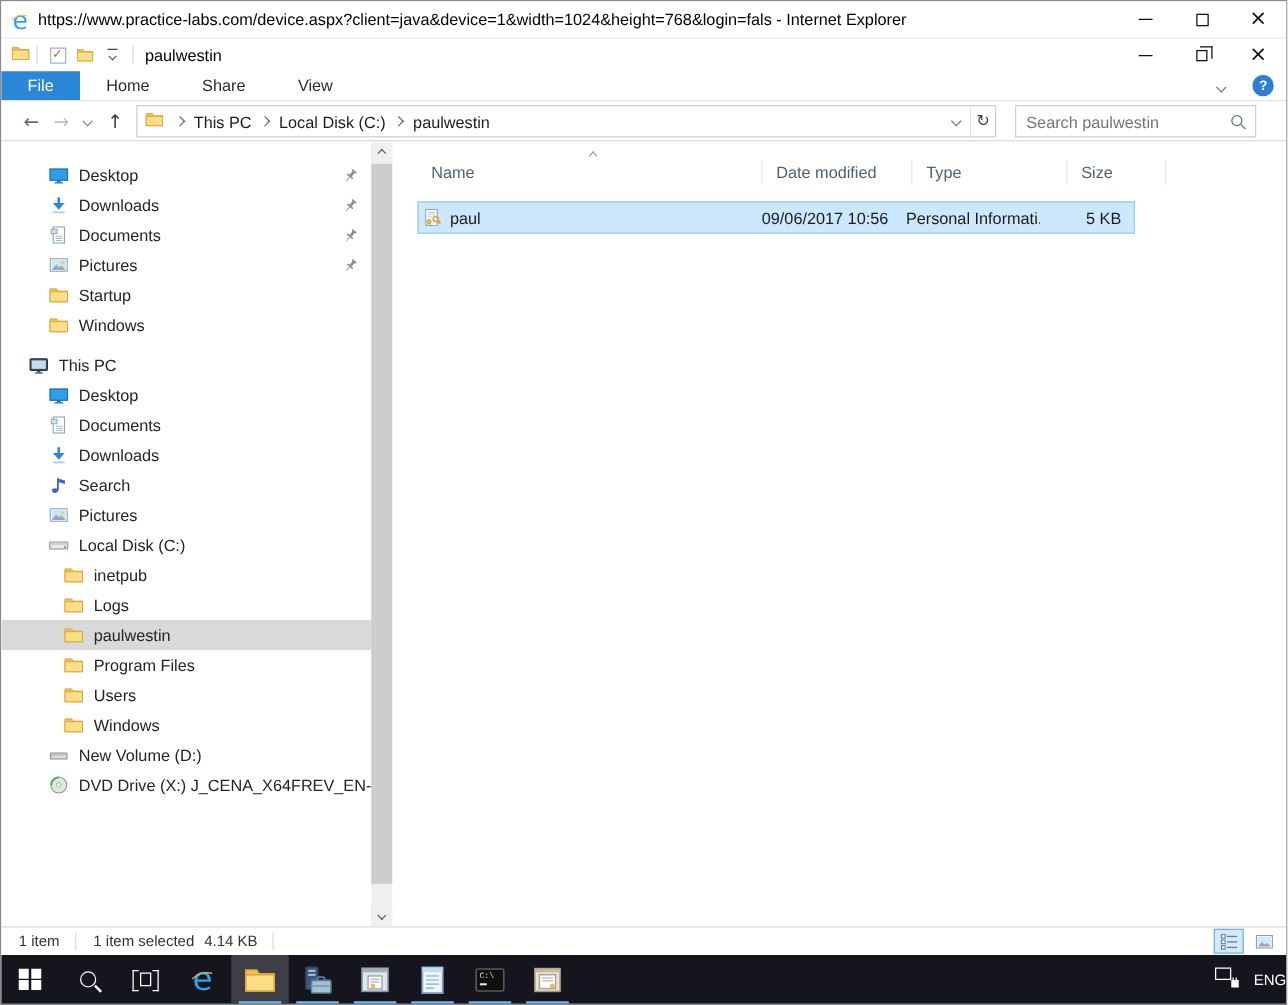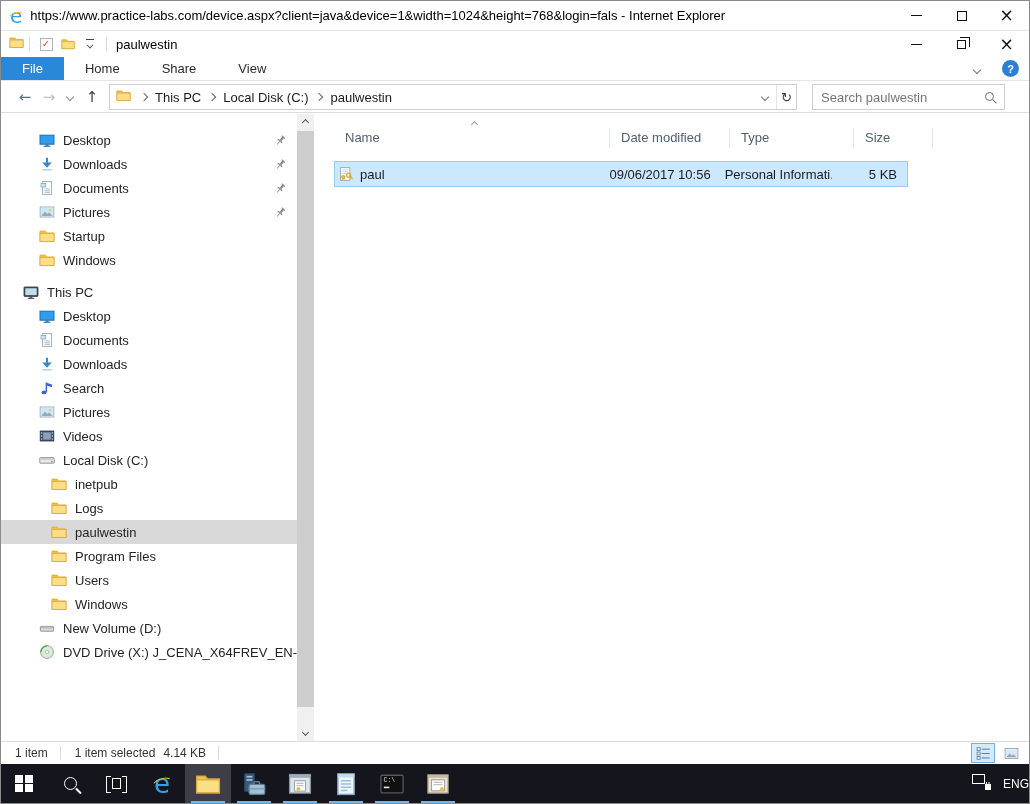--- a/index.html
+++ b/index.html
@@ -449,26 +449,20 @@
           <span class="label">Search</span>
         </div>
         <div class="tree-item" style="padding-left: 38px;">
           <svg class="svgi" viewBox="0 0 16 16">
             <use href="#sym-picture"></use>
           </svg>
           <span class="label">Pictures</span>
         </div>
         <div class="tree-item" style="padding-left: 38px;">
           <svg class="svgi" viewBox="0 0 16 16">
-            <use href="#sym-video"></use>
-          </svg>
-          <span class="label">Videos</span>
-        </div>
-        <div class="tree-item" style="padding-left: 38px;">
-          <svg class="svgi" viewBox="0 0 16 16">
             <use href="#sym-disk"></use>
           </svg>
           <span class="label">Local Disk (C:)</span>
         </div>
         <div class="tree-item" style="padding-left: 50px;">
           <svg class="svgi" viewBox="0 0 16 16">
             <use href="#sym-folder"></use>
           </svg>
           <span class="label">inetpub</span>
         </div>

